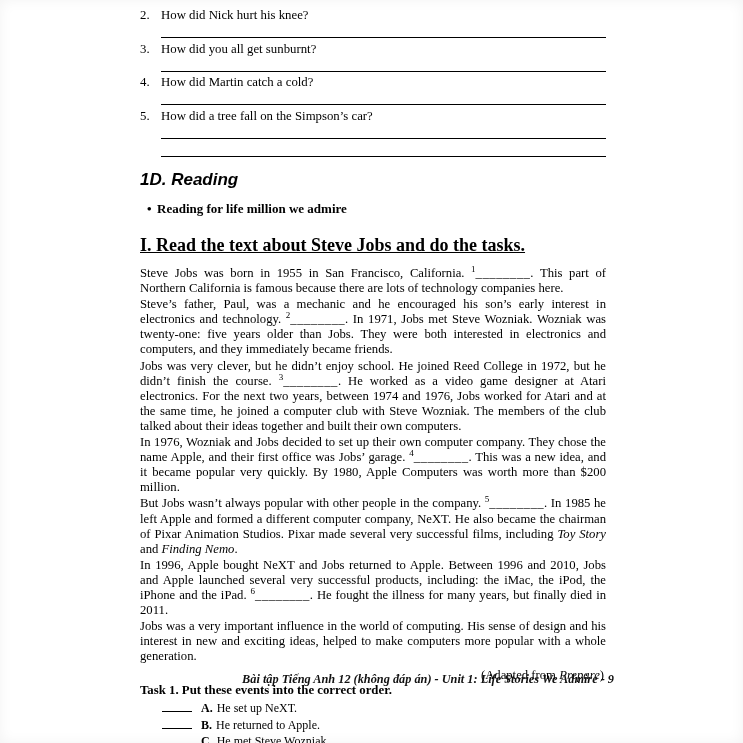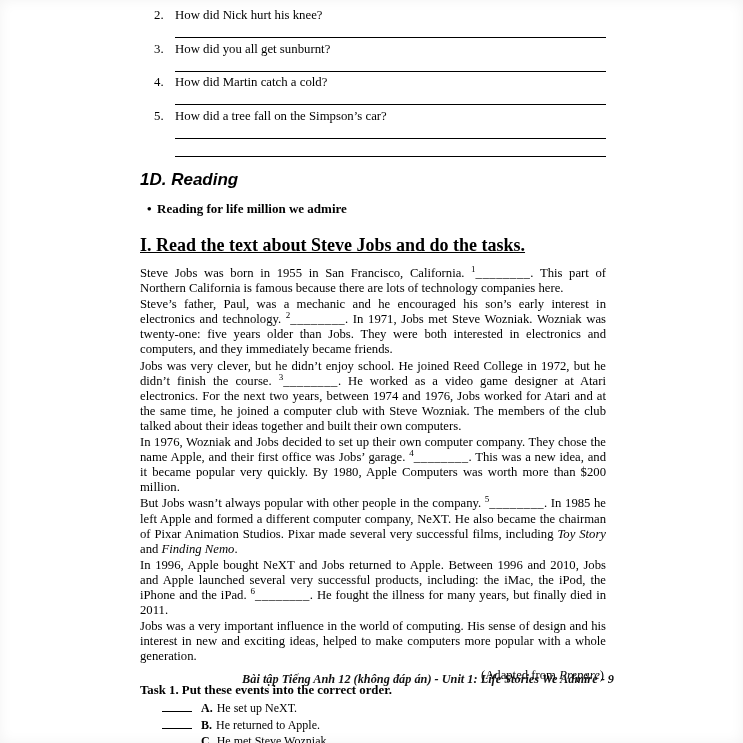--- a/index.html
+++ b/index.html
@@ -11,21 +11,21 @@
     overflow:hidden;
     position:relative;
   }
   .page {
     position:absolute; inset:0; background:#fff;
     box-shadow: inset 0 0 14px rgba(0,0,0,0.05);
   }
   .content { position:absolute; left:140px; top:8px; width:466px; }
 
   
-  .q-row { margin-bottom:3.5px;margin-left:14px; }
+  .q-row { margin-bottom:3.5px; }
   .q-line { font-size:12.8px; line-height:15px; }
   .q-num { display:inline-block; width:21px; }
   .answer-line { margin-left:21px; height:15px; border-bottom:1px solid #000; }
 
   .section-heading {
     margin-top:13px;
     font-family:Liberation Sans, sans-serif;
     font-weight:bold; font-style:italic; font-size:17px;
   }
   .bullet-heading { margin-top:11px; font-weight:bold; font-size:13px; }

